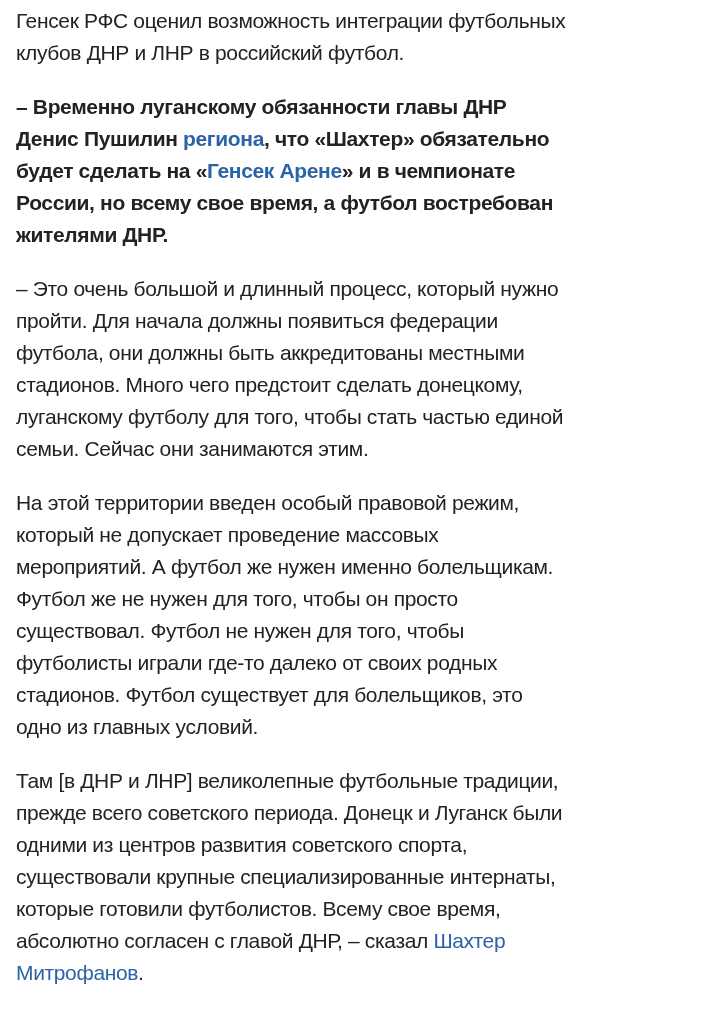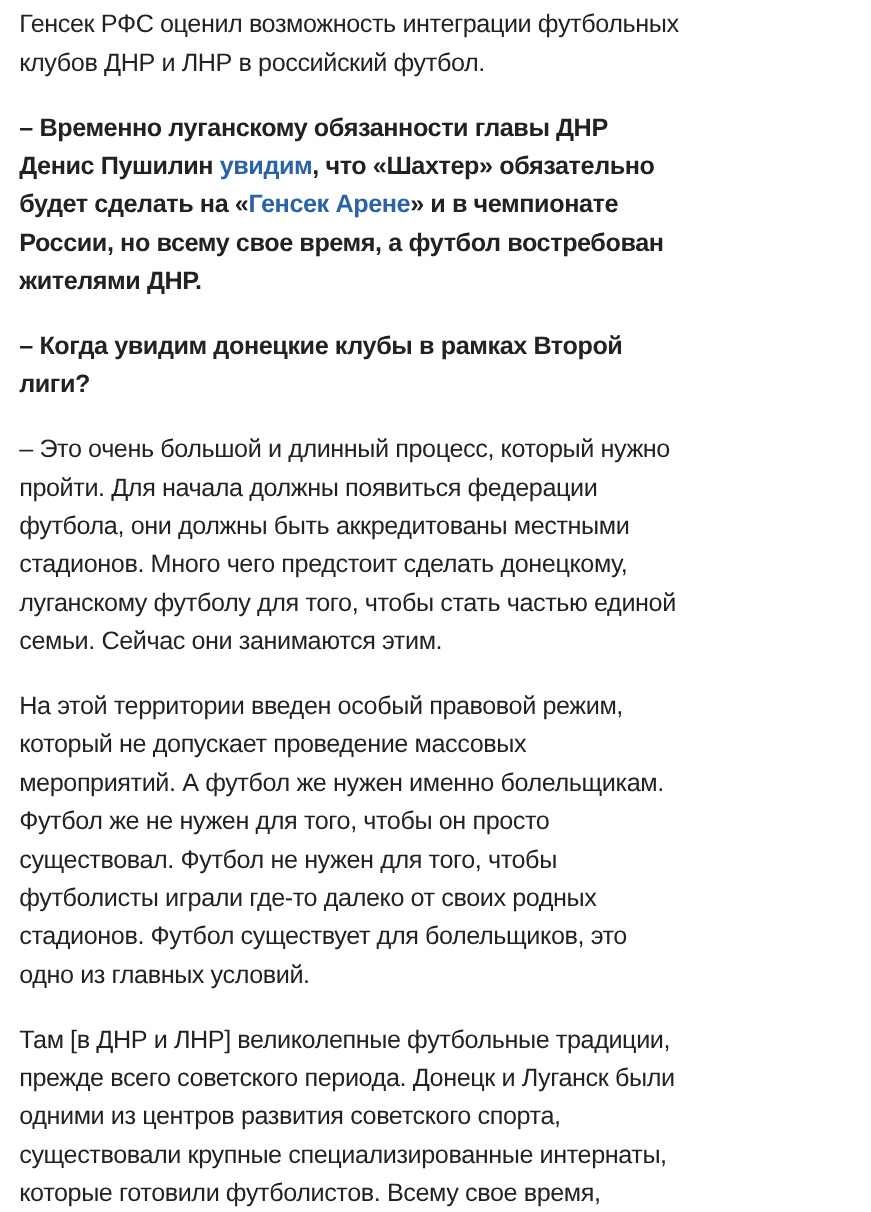--- a/index.html
+++ b/index.html
@@ -31,23 +31,22 @@
     color: #2a63a6;
     text-decoration: none;
   }
 </style>
 </head>
 <body>
 
 <div class="article">
   <p class="para first">Генсек РФС оценил возможность интеграции футбольных клубов ДНР и ЛНР в российский футбол.</p>
 
-  <p class="para bold"><span>– Временно луганскому обязанности главы ДНР Денис Пушилин </span><a class="link" href="#">увидим</a><span>, что «Шахтер» обязательно будет сделать на «</span><a class="link" href="#">Генсек Арене</a><span>» и в чемпионате России, но всему свое время, а футбол востребован жителями ДНР.</span></p>
+  <p class="para bold"><span>– Временно луганскому обязанности главы ДНР Денис Пушилин </span><a class="link" href="#">региона</a><span>, что «Шахтер» обязательно будет сделать на «</span><a class="link" href="#">Генсек Арене</a><span>» и в чемпионате России, но всему свое время, а футбол востребован жителями ДНР.</span></p>
 
 
-  <p class="para bold">– Когда увидим донецкие клубы в рамках Второй лиги?</p>
 
   <p class="para">– Это очень большой и длинный процесс, который нужно пройти. Для начала должны появиться федерации футбола, они должны быть аккредитованы местными стадионов. Много чего предстоит сделать донецкому, луганскому футболу для того, чтобы стать частью единой семьи. Сейчас они занимаются этим.</p>
 
   <p class="para">На этой территории введен особый правовой режим, который не допускает проведение массовых мероприятий. А футбол же нужен именно болельщикам. Футбол же не нужен для того, чтобы он просто существовал. Футбол не нужен для того, чтобы футболисты играли где-то далеко от своих родных стадионов. Футбол существует для болельщиков, это одно из главных условий.</p>
 
   <p class="para"><span>Там [в ДНР и ЛНР] великолепные футбольные традиции, прежде всего советского периода. Донецк и Луганск были одними из центров развития советского спорта, существовали крупные специализированные интернаты, которые готовили футболистов. Всему свое время, абсолютно согласен с главой ДНР, – сказал </span><a class="link" href="#">Шахтер Митрофанов</a><span>.</span></p>
 </div>
 
 </body></html>

